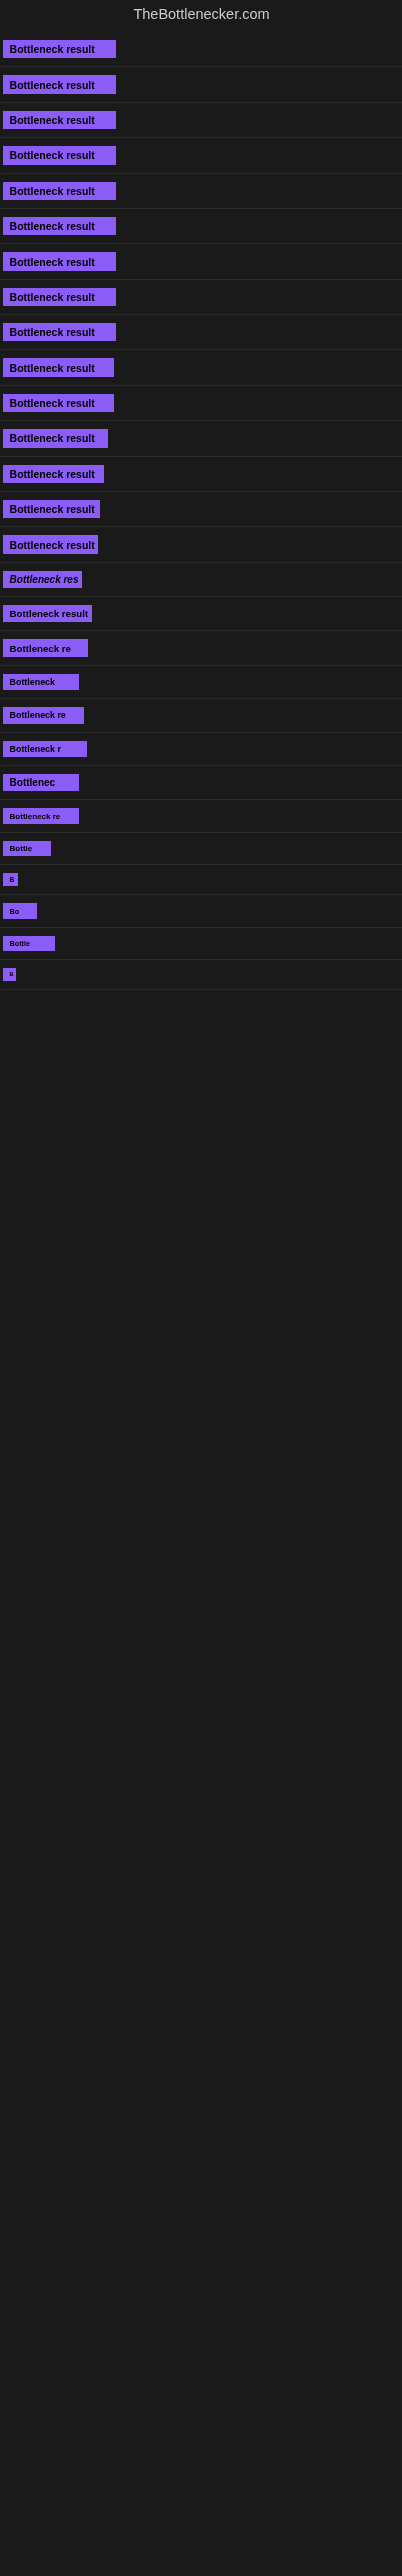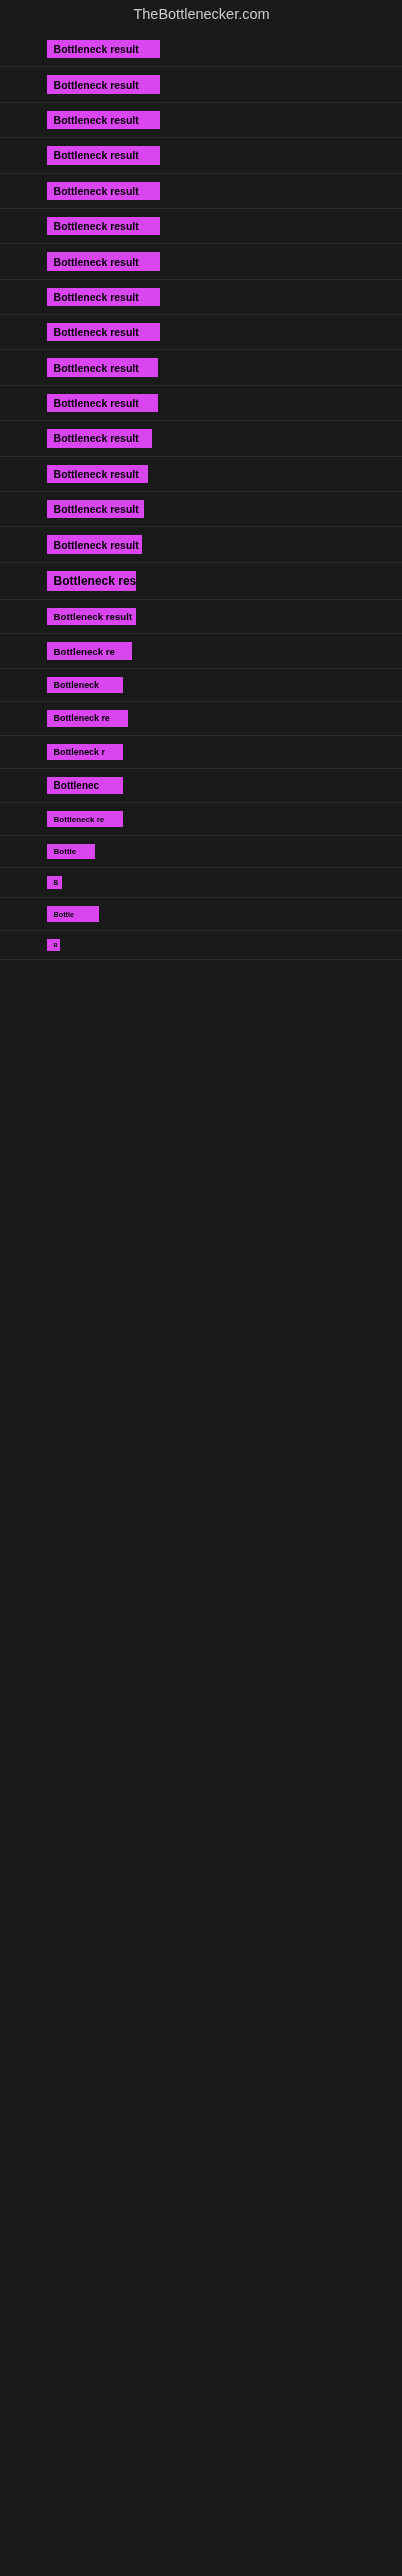--- a/index.html
+++ b/index.html
@@ -30,53 +30,52 @@
 
     .result-row {
       display: flex;
       align-items: center;
       margin-bottom: 0;
       padding: 8px 3.2px;
       border-bottom: 0.8px solid #2a2a2a;
     }
 
     .bottleneck-badge {
-      background-color: #d946ef;
+      background-color: #8b5cf6;
       color: #000000;
       font-size: 10.5px;
       font-weight: bold;
       padding: 3.2px 6.4px;
       white-space: nowrap;
       overflow: hidden;
       display: inline-block;
-      margin-left: 44px;
     }
 
     
     .row-1 .bottleneck-badge { width: 113px; font-size: 10.5px; }
     .row-2 .bottleneck-badge { width: 113px; font-size: 10.5px; }
     .row-3 .bottleneck-badge { width: 113px; font-size: 10.5px; }
     .row-4 .bottleneck-badge { width: 113px; font-size: 10.5px; }
     .row-5 .bottleneck-badge { width: 113px; font-size: 10.5px; }
     .row-6 .bottleneck-badge { width: 113px; font-size: 10.5px; }
     .row-7 .bottleneck-badge { width: 113px; font-size: 10.5px; }
     .row-8 .bottleneck-badge { width: 113px; font-size: 10.5px; }
     .row-9 .bottleneck-badge { width: 113px; font-size: 10.5px; }
     .row-10 .bottleneck-badge { width: 111px; font-size: 10.5px; }
     .row-11 .bottleneck-badge { width: 111px; font-size: 10.5px; }
     .row-12 .bottleneck-badge { width: 105px; font-size: 10.5px; }
     .row-13 .bottleneck-badge { width: 101px; font-size: 10.5px; }
     .row-14 .bottleneck-badge { width: 97px; font-size: 10.5px; }
     .row-15 .bottleneck-badge { width: 95px; font-size: 10.5px; }
-    .row-16 .bottleneck-badge { width: 89px; font-size: 12px; }
+    .row-16 .bottleneck-badge { width: 79px; font-size: 10px; font-style: italic; }
     .row-17 .bottleneck-badge { width: 89px; font-size: 9.7px; }
     .row-18 .bottleneck-badge { width: 85px; font-size: 9.7px; }
     .row-19 .bottleneck-badge { width: 76px; font-size: 8.9px; }
     .row-20 .bottleneck-badge { width: 81px; font-size: 8.9px; }
-    .row-21 .bottleneck-badge { width: 76px; font-size: 8.9px; }
+    .row-21 .bottleneck-badge { width: 84px; font-size: 8.9px; }
     .row-22 .bottleneck-badge { width: 81px; font-size: 8.9px; }
     .row-23 .bottleneck-badge { width: 76px; font-size: 10px; }
     .row-24 .bottleneck-badge { width: 76px; font-size: 8px; }
     .row-25 .bottleneck-badge { width: 48px; font-size: 8px; }
     .row-26 .bottleneck-badge { width: 40px; font-size: 7.2px; }
     .row-27 .bottleneck-badge { width: 14.5px; font-size: 6.4px; }
     .row-28 .bottleneck-badge { width: 34px; font-size: 7.2px; }
     .row-29 .bottleneck-badge { width: 52px; font-size: 7.2px; }
     .row-30 .bottleneck-badge { width: 9.7px; font-size: 5.6px; }
   </style>
@@ -154,20 +153,23 @@
     </div>
     <div class="result-row row-24">
       <span class="bottleneck-badge">Bottleneck re</span>
     </div>
     <div class="result-row row-25">
       <span class="bottleneck-badge">Bottle</span>
     </div>
     <div class="result-row row-27">
       <span class="bottleneck-badge">B</span>
     </div>
+    <div class="result-row row-28">
+      <span class="bottleneck-badge">Bo</span>
+    </div>
     <div class="result-row row-29">
       <span class="bottleneck-badge">Bottle</span>
     </div>
     <div class="result-row row-30">
       <span class="bottleneck-badge">B</span>
     </div>
   </div>
 
 
 </body></html>

